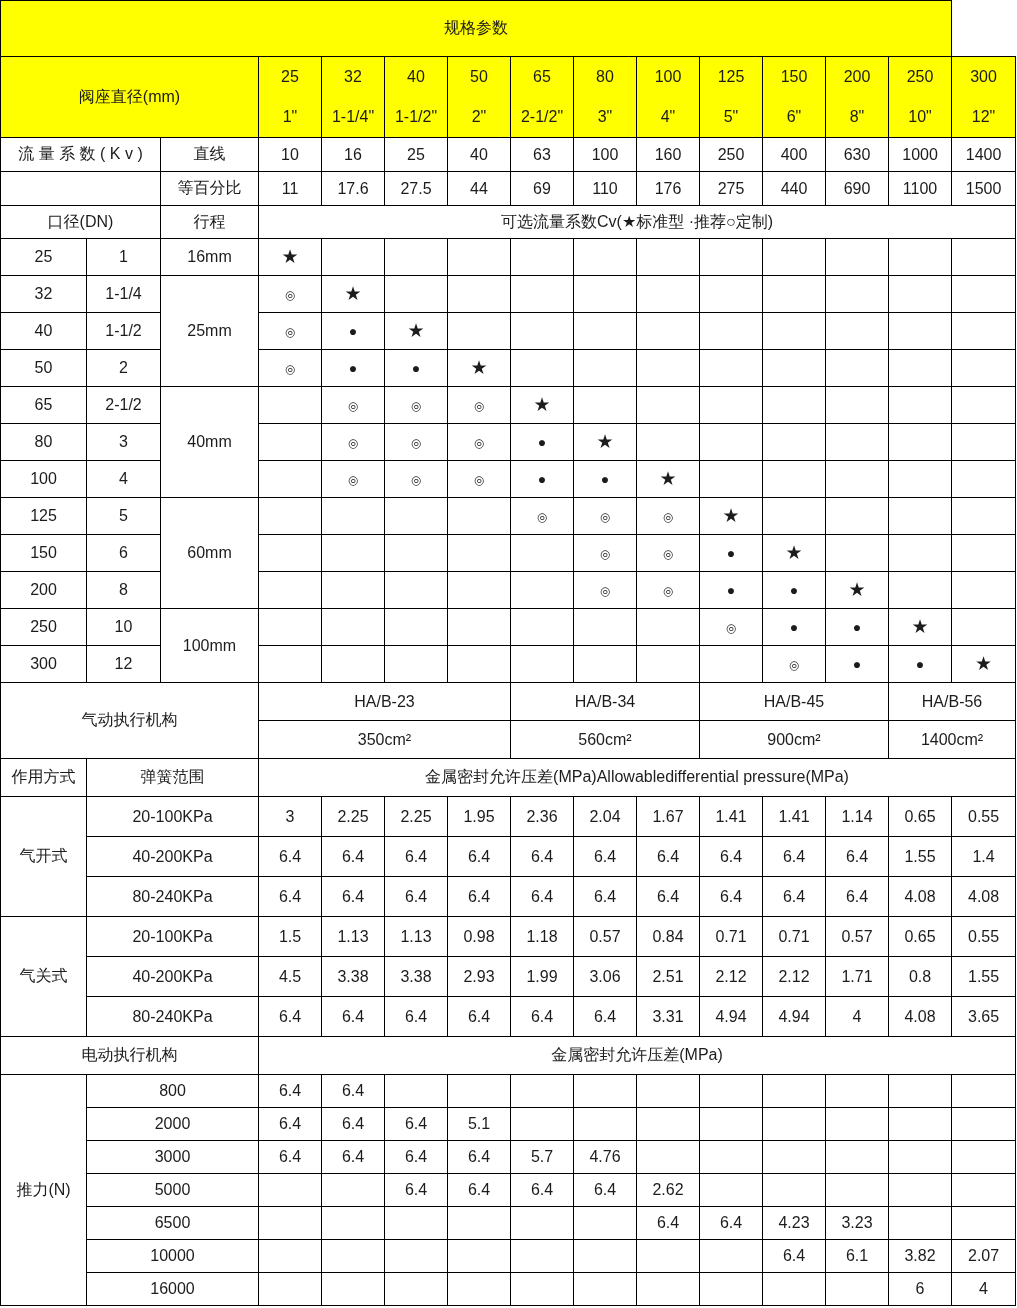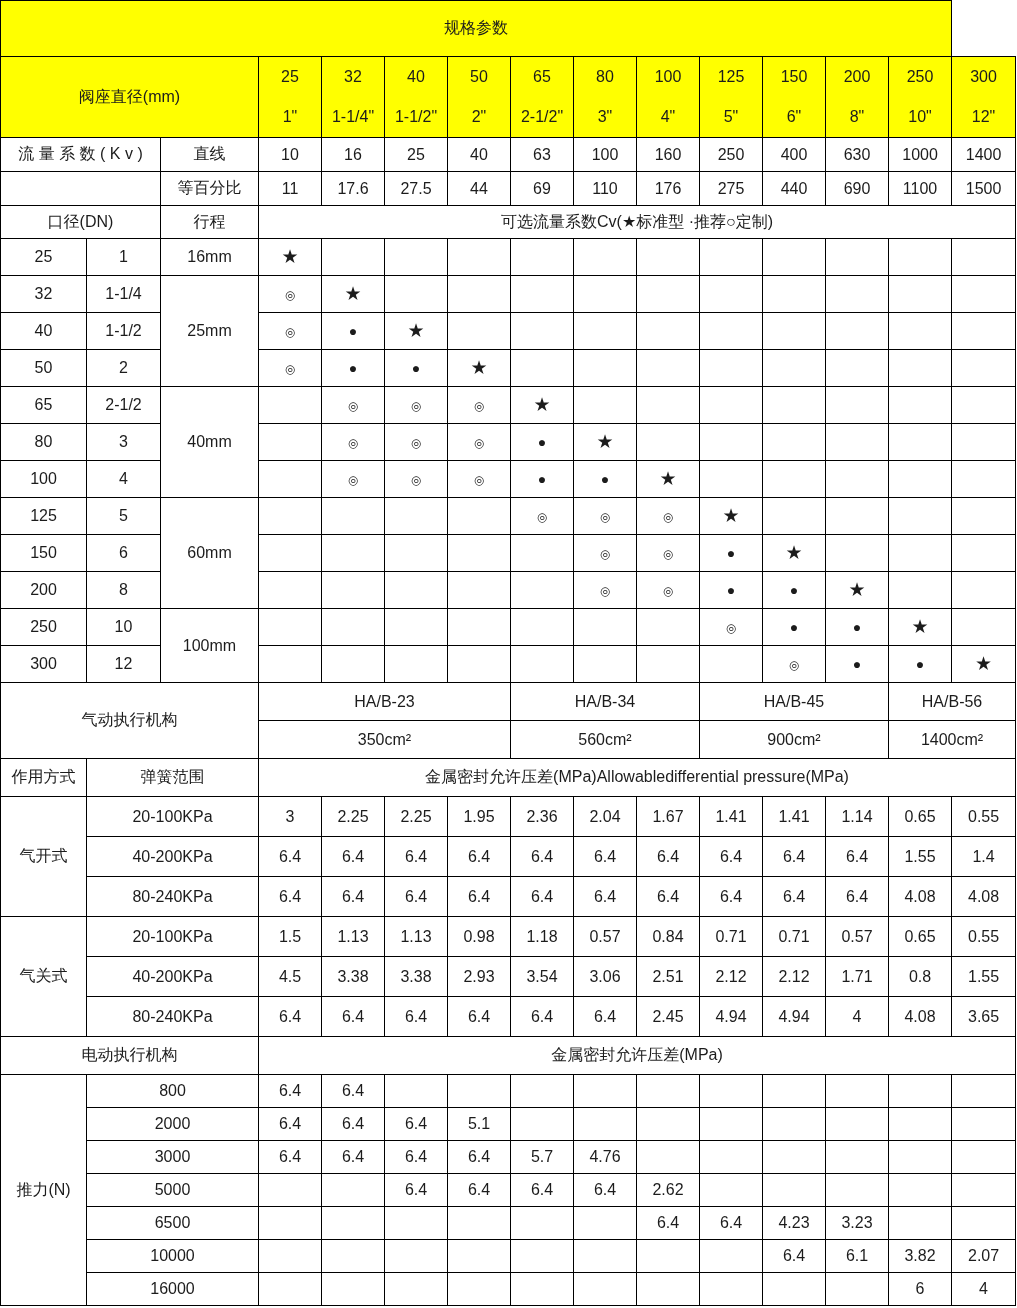--- a/index.html
+++ b/index.html
@@ -461,38 +461,38 @@
           <td>0.57</td>
           <td>0.65</td>
           <td>0.55</td>
         </tr>
         <tr class="r-press">
           <td colspan="2">40-200KPa</td>
           <td>4.5</td>
           <td>3.38</td>
           <td>3.38</td>
           <td>2.93</td>
-          <td>3.54</td>
+          <td>1.99</td>
           <td>3.06</td>
           <td>2.51</td>
           <td>2.12</td>
           <td>2.12</td>
           <td>1.71</td>
           <td>0.8</td>
           <td>1.55</td>
         </tr>
         <tr class="r-press">
           <td colspan="2">80-240KPa</td>
           <td>6.4</td>
           <td>6.4</td>
           <td>6.4</td>
           <td>6.4</td>
           <td>6.4</td>
           <td>6.4</td>
-          <td>2.45</td>
+          <td>3.31</td>
           <td>4.94</td>
           <td>4.94</td>
           <td>4</td>
           <td>4.08</td>
           <td>3.65</td>
         </tr>
       </tbody>
 
   <tbody>
     <tr class="r-elec">

